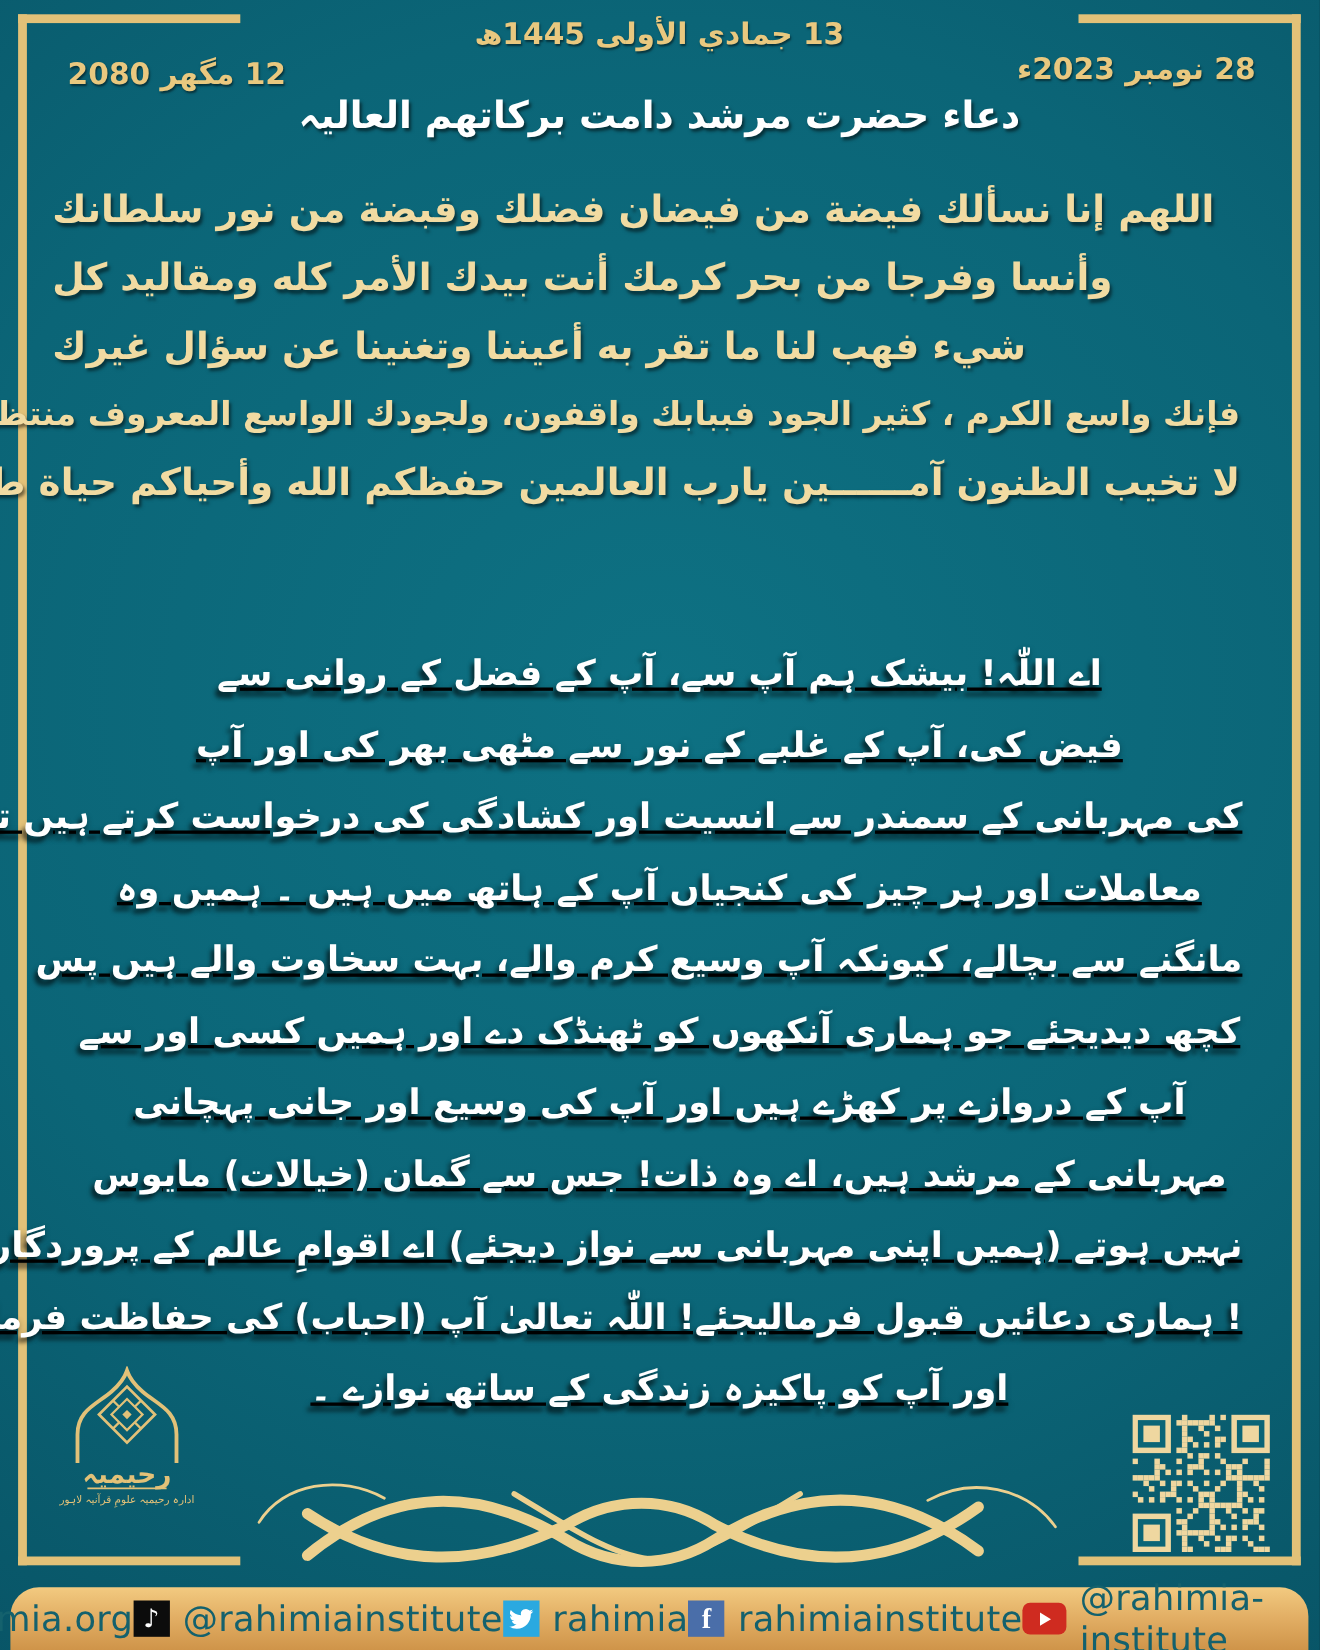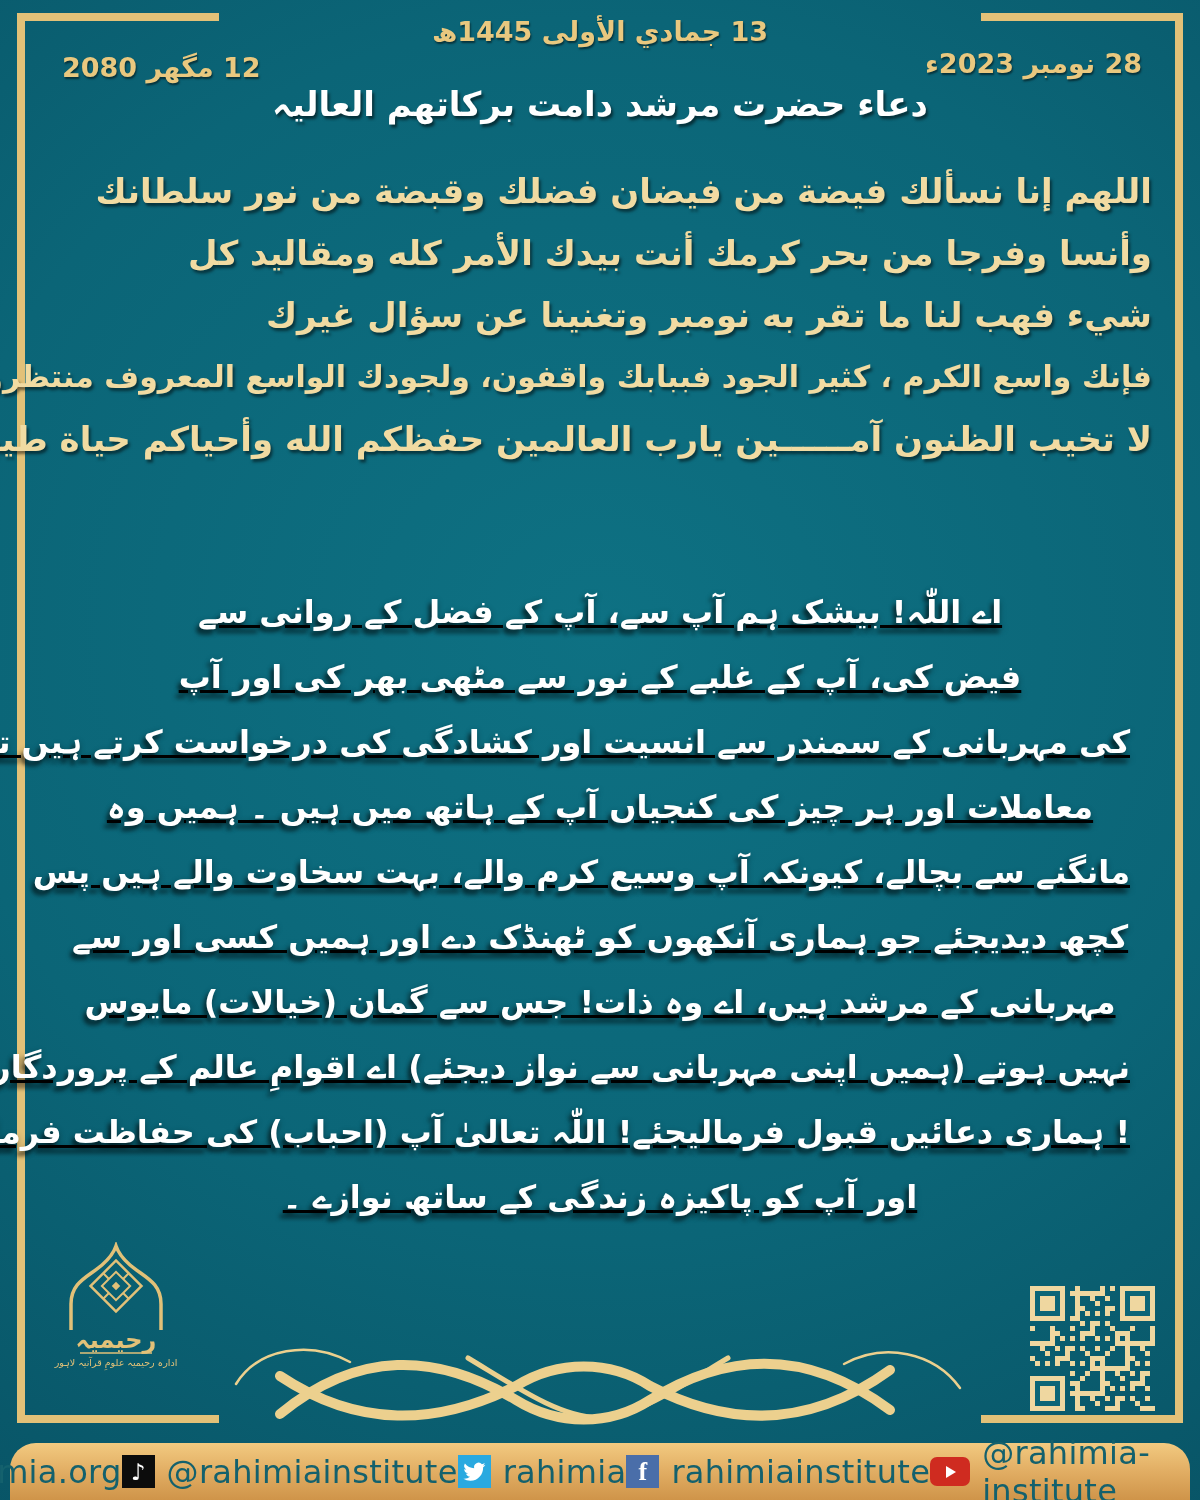--- a/index.html
+++ b/index.html
@@ -22,21 +22,21 @@
   
   .date{position:absolute;color:#e9c87f;font-size:27px;font-weight:bold;
         text-shadow:1px 2px 2px rgba(0,0,0,.5);white-space:nowrap;text-align:center;}
   .date-hijri{top:16px;left:0;width:100%;text-align:center;}
   .date-greg{top:48px;right:58px;}
   .date-desi{top:52px;left:62px;}
   .title{position:absolute;top:84px;left:0;width:100%;text-align:center;
          color:#ffffff;font-size:34px;font-weight:bold;
          text-shadow:2px 3px 3px rgba(0,0,0,.55);}
   
-  .arabic-block{position:absolute;top:160px;left:72px;width:1080px;text-align:right;}
+  .arabic-block{position:absolute;top:160px;left:48px;width:1080px;text-align:left;}
   .arabic-line{color:#f1dba2;font-size:34px;font-weight:bold;line-height:62px;
                text-shadow:2px 3px 3px rgba(0,0,0,.5);white-space:nowrap;}
   .arabic-line.sz-sm{font-size:30px;}
   
   .urdu-block{position:absolute;top:580px;left:70px;width:1060px;text-align:center;text-decoration:underline;}
   .urdu-line{color:#ffffff;font-size:32px;font-weight:bold;line-height:65px;
              text-shadow:-3px 5px 4px rgba(0,0,0,.55),0 2px 6px rgba(0,0,0,.3);white-space:nowrap;}
   
   .logo-wrap{position:absolute;left:38px;top:1242px;width:156px;height:130px;text-align:center;}
   .flourish-wrap{position:absolute;left:218px;top:1332px;width:760px;height:106px;}
@@ -72,32 +72,33 @@
   <div class="frame f-bot-r"></div>
 
   <div class="date date-hijri">13 جمادي الأولى 1445ھ</div>
   <div class="date date-greg">28 نومبر 2023ء</div>
   <div class="date date-desi">12 مگھر 2080</div>
   <div class="title">دعاء حضرت مرشد دامت برکاتھم العالیہ</div>
 
   <div class="arabic-block">
     <div class="arabic-line">اللهم إنا نسألك فيضة من فيضان فضلك وقبضة من نور سلطانك</div>
     <div class="arabic-line">وأنسا وفرجا من بحر كرمك أنت بيدك الأمر كله ومقاليد كل</div>
-    <div class="arabic-line">شيء فهب لنا ما تقر به نومبر وتغنينا عن سؤال غيرك</div>
+    <div class="arabic-line">شيء فهب لنا ما تقر به أعيننا وتغنينا عن سؤال غيرك</div>
     <div class="arabic-line sz-sm">فإنك واسع الكرم ، كثير الجود فببابك واقفون، ولجودك الواسع المعروف منتظرون يا من</div>
     <div class="arabic-line">لا تخيب الظنون آمــــــين يارب العالمين حفظكم الله وأحياكم حياة طيبة</div>
   </div>
 
   <div class="urdu-block">
     <div class="urdu-line">اے اللّٰہ! بیشک ہم آپ سے، آپ کے فضل کے روانی سے</div>
     <div class="urdu-line">فیض کی، آپ کے غلبے کے نور سے مٹھی بھر کی اور آپ</div>
     <div class="urdu-line">کی مہربانی کے سمندر سے انسیت اور کشادگی کی درخواست کرتے ہیں تمام</div>
     <div class="urdu-line">معاملات اور ہر چیز کی کنجیاں آپ کے ہاتھ میں ہیں ۔ ہمیں وہ</div>
     <div class="urdu-line">مانگنے سے بچالے، کیونکہ آپ وسیع کرم والے، بہت سخاوت والے ہیں پس</div>
     <div class="urdu-line">کچھ دیدیجئے جو ہماری آنکھوں کو ٹھنڈک دے اور ہمیں کسی اور سے</div>
+    <div class="urdu-line">آپ کے دروازے پر کھڑے ہیں اور آپ کی وسیع اور جانی پہچانی</div>
     <div class="urdu-line">مہربانی کے مرشد ہیں، اے وہ ذات! جس سے گمان (خیالات) مایوس</div>
     <div class="urdu-line">نہیں ہوتے (ہمیں اپنی مہربانی سے نواز دیجئے) اے اقوامِ عالم کے پروردگار</div>
     <div class="urdu-line">! ہماری دعائیں قبول فرمالیجئے! اللّٰہ تعالیٰ آپ (احباب) کی حفاظت فرمائے</div>
     <div class="urdu-line">اور آپ کو پاکیزہ زندگی کے ساتھ نوازے ۔</div>
   </div>
 
   <div class="logo-wrap">
     <svg width="156" height="130" viewBox="0 0 156 130">
       <g stroke="#e2c178" fill="none">
         <path d="M33,88 L33,62 C33,40 50,35 64,23 C72,16 76,10 78,4 C80,10 84,16 92,23 C106,35 123,40 123,62 L123,88" stroke-width="3.5"></path>

